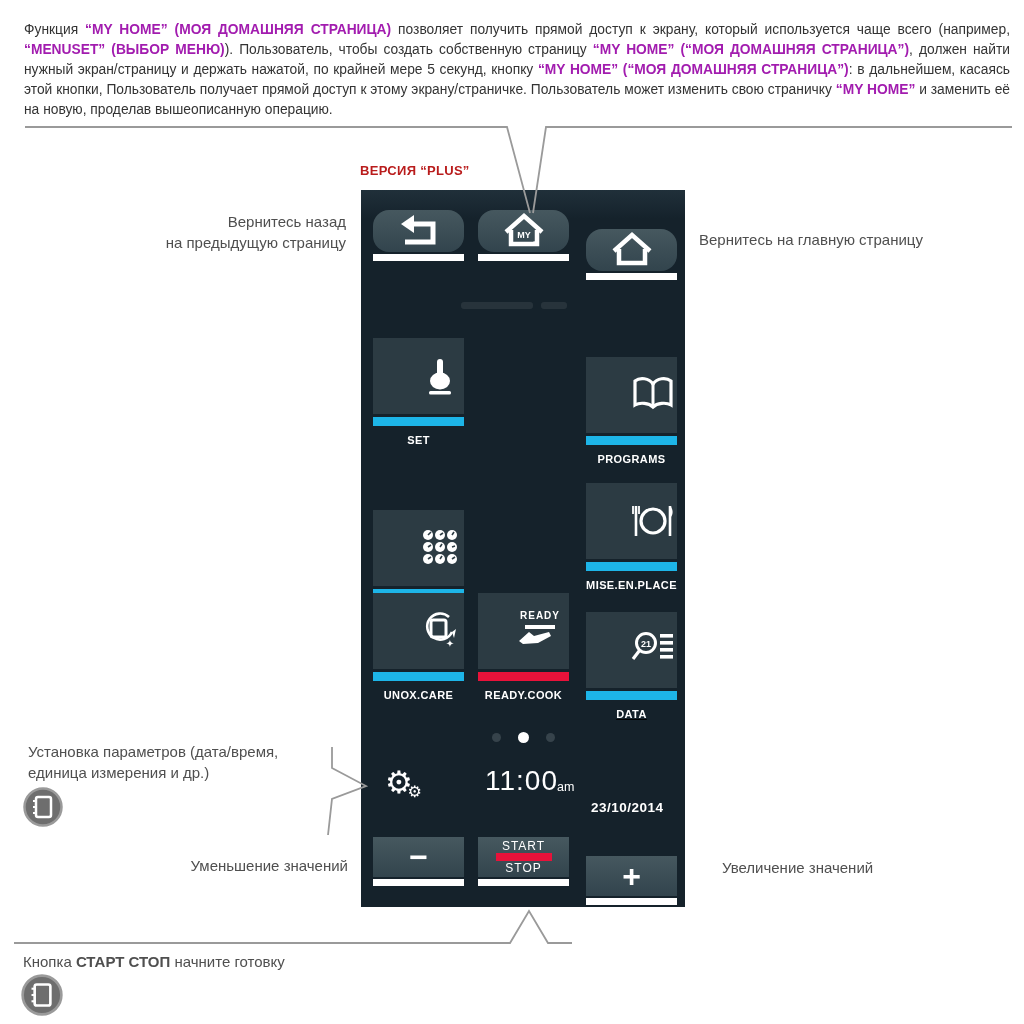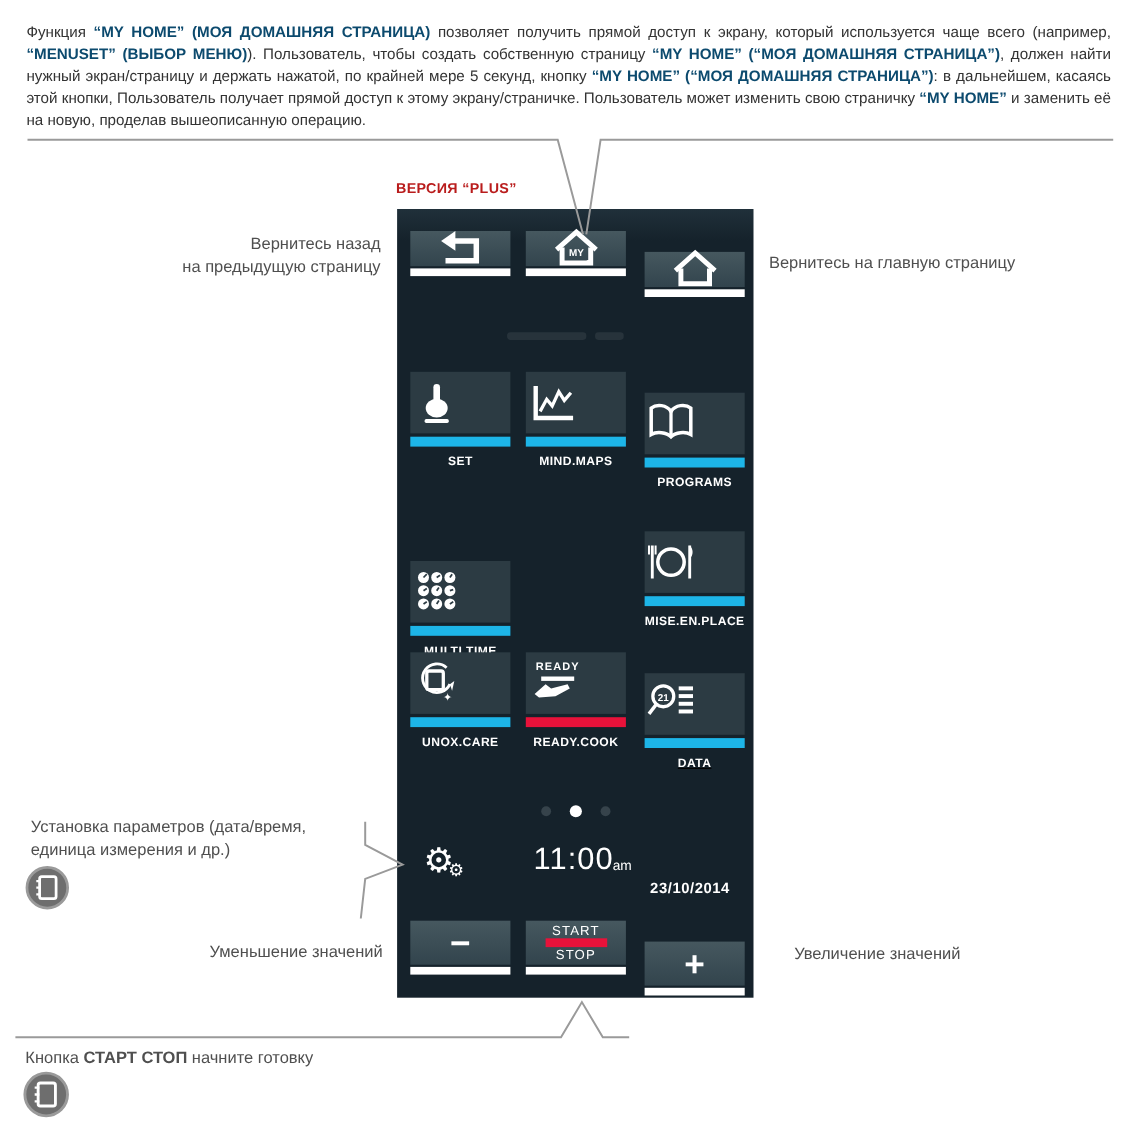--- a/index.html
+++ b/index.html
@@ -1,37 +1,37 @@
 <!DOCTYPE html>
 <html><head>
 <meta charset="utf-8">
 <style>
   html,body{margin:0;padding:0;background:#fff;}
   #page{position:relative;width:1024px;height:1024px;background:#ffffff;overflow:hidden;
         font-family:"Liberation Sans",sans-serif;}
   
   .intro{position:absolute;left:24px;top:6px;width:986px;font-size:13.8px;line-height:20px;
          color:#333;text-align:justify;}
-  .intro b{color:#0c4a6e;}
+  .intro b{color:#a21caf;}
   
   .version{position:absolute;left:360px;top:163px;font-size:13px;font-weight:bold;color:#b91c1c;
            letter-spacing:.3px;}
   
   .ann{position:absolute;color:#4f4f4f;font-size:15px;line-height:21px;}
   
   .panel{position:absolute;left:361px;top:190px;width:324px;height:717px;
          background:linear-gradient(180deg,#20303a 0%,#15222b 4%,#15222b 100%);}
   .col0{left:12px;}   .col1{left:117px;}  .col2{left:225px;margin-top:19px;}
   .navwrap,.ctrlwrap{position:absolute;width:91px;}
-  .navbtn{height:32px;background:linear-gradient(180deg,#46585f,#32444d);
-          display:flex;align-items:center;justify-content:center;}
+  .navbtn{height:42px;background:linear-gradient(180deg,#46585f,#32444d);
+          display:flex;align-items:center;justify-content:center;border-radius:16px;}
   .underbar{height:7px;background:#ffffff;margin-top:2px;}
   .ghost{position:absolute;background:rgba(255,255,255,.08);border-radius:3px;}
   .cell{position:absolute;width:91px;}
-  .tile{height:56px;background:#2c3b43;display:flex;align-items:center;justify-content:flex-start;}
+  .tile{height:76px;background:#2c3b43;display:flex;align-items:center;justify-content:flex-end;}
   .tbar{height:9px;margin-top:3px;}
   .tlabel{margin-top:8px;display:flex;justify-content:center;white-space:nowrap;
           color:#fff;font-size:11px;font-weight:bold;letter-spacing:.4px;}
   .dot{position:absolute;border-radius:50%;}
   .dot.inactive{width:9px;height:9px;background:#36434b;}
   .dot.active{width:11px;height:11px;background:#ffffff;}
   .gear-wrap{position:absolute;left:24px;top:574px;color:#fff;}
   .gear-big{font-size:31px;}
   .gear-small{position:absolute;right:-9px;bottom:0px;font-size:16px;}
   .time{position:absolute;left:124px;top:575px;color:#fff;font-size:28px;letter-spacing:1px;}
@@ -128,30 +128,20 @@
         <svg width="48" height="48" viewBox="0 0 48 48">
           <rect x="21" y="7" width="6" height="18" rx="3" fill="#fff"></rect>
           <ellipse cx="24" cy="29" rx="10" ry="8.5" fill="#fff"></ellipse>
           <rect x="13" y="39" width="22" height="3.5" rx="1.5" fill="#fff"></rect>
         </svg>
       </div>
       <div class="tbar" style="background-color: rgb(29, 181, 232);"></div>
       <div class="tlabel">SET</div>
     </div>
 
-    <div class="cell col1" style="top:148px;">
-      <div class="tile">
-        <svg width="48" height="44" viewBox="0 0 48 44">
-          <path d="M9,7 V36 H43" fill="none" stroke="#fff" stroke-width="4"></path>
-          <polyline points="13,30 19,19 24,25 30,12 35,20 41,13" fill="none" stroke="#fff" stroke-width="3"></polyline>
-        </svg>
-      </div>
-      <div class="tbar" style="background-color: rgb(29, 181, 232);"></div>
-      <div class="tlabel">MIND.MAPS</div>
-    </div>
 
     <div class="cell col2" style="top:148px;">
       <div class="tile">
         <svg width="48" height="44" viewBox="0 0 48 44">
           <path d="M24,11 C20,5 11,4 6,8 L6,32 C11,29 20,30 24,34 C28,30 37,29 42,32 L42,8 C37,4 28,5 24,11 Z" fill="none" stroke="#fff" stroke-width="3.2"></path>
           <line x1="24" y1="11" x2="24" y2="34" stroke="#fff" stroke-width="3"></line>
         </svg>
       </div>
       <div class="tbar" style="background-color: rgb(29, 181, 232);"></div>
       <div class="tlabel">PROGRAMS</div>

